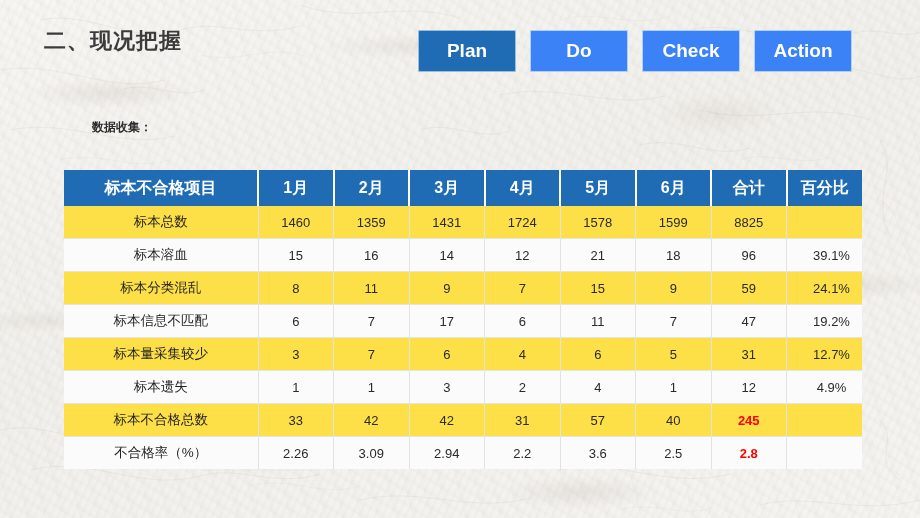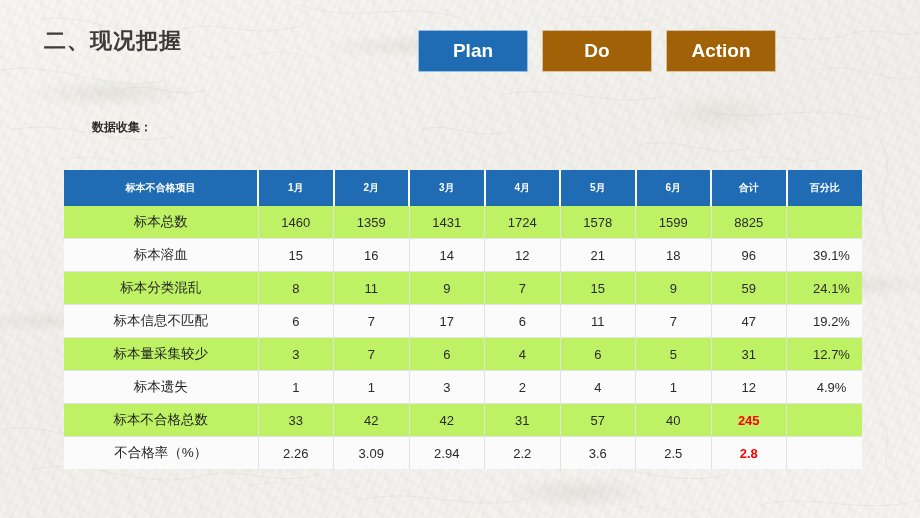--- a/index.html
+++ b/index.html
@@ -58,37 +58,37 @@
     white-space: nowrap;
   }
   #pdca-tabs {
     position: absolute;
     left: 418px;
     top: 30px;
     display: flex;
     gap: 14px;
   }
   .pdca-tab {
-    width: 110px;
+    width: 98px;
     height: 42px;
     display: flex;
     align-items: center;
     justify-content: center;
     font-size: 19px;
     font-weight: bold;
     color: #ffffff;
     border-radius: 2px;
     box-sizing: border-box;
   }
   .pdca-tab.active {
     background-color: #1f6cb4;
     box-shadow: 0 0 0 1px rgba(255,255,255,0.55) inset;
   }
   .pdca-tab.inactive {
-    background-color: #a16207;
+    background-color: #3b82f6;
     box-shadow: 0 0 0 1px rgba(255,255,255,0.6) inset;
   }
 
   
   #section-label {
     position: absolute;
     left: 92px;
     top: 119px;
     font-size: 12px;
     font-weight: bold;
@@ -106,21 +106,21 @@
   table.data-table {
     border-collapse: collapse;
     width: 798px;
     table-layout: fixed;
   }
   table.data-table col.c-label { width: 194px; }
   table.data-table col.c-num   { width: 75.5px; }
   table.data-table th {
     background-color: #1f6cb4;
     color: #ffffff;
-    font-size: 10px;
+    font-size: 16px;
     font-weight: bold;
     height: 36px;
     border-right: 2px solid #ffffff;
     text-align: center;
     padding: 0;
   }
   table.data-table th:last-child { border-right: none; }
   table.data-table td {
     height: 32px;
     font-size: 13px;
@@ -128,21 +128,21 @@
     text-align: center;
     border-right: 1px solid #e2e2e2;
     border-bottom: 1px solid #e4e4e4;
     padding: 0;
   }
   table.data-table td:last-child { border-right: none; padding-left: 14px; }
   table.data-table td.cell-label {
     font-size: 13.5px;
     color: #1f1f1f;
   }
-  table.data-table tbody tr.row-odd  td { background-color: #bef264; }
+  table.data-table tbody tr.row-odd  td { background-color: #fde047; }
   table.data-table tbody tr.row-even td { background-color: #fbfbfb; }
   table.data-table td.highlight {
     color: #ff0000;
     font-weight: bold;
   }
   table.data-table tbody tr:last-child td { border-bottom: none; }
 </style>
 </head>
 <body>
 
@@ -186,20 +186,23 @@
   <div id="slide-title">二、现况把握</div>
 
   <div id="pdca-tabs">
     <div class="pdca-tab active">
       <span>Plan</span>
     </div>
     <div class="pdca-tab inactive">
       <span>Do</span>
     </div>
     <div class="pdca-tab inactive">
+      <span>Check</span>
+    </div>
+    <div class="pdca-tab inactive">
       <span>Action</span>
     </div>
   </div>
 
   <div id="section-label">数据收集：</div>
 
   <div id="data-table-wrap">
     <table class="data-table">
       <colgroup>
         <col class="c-label">

